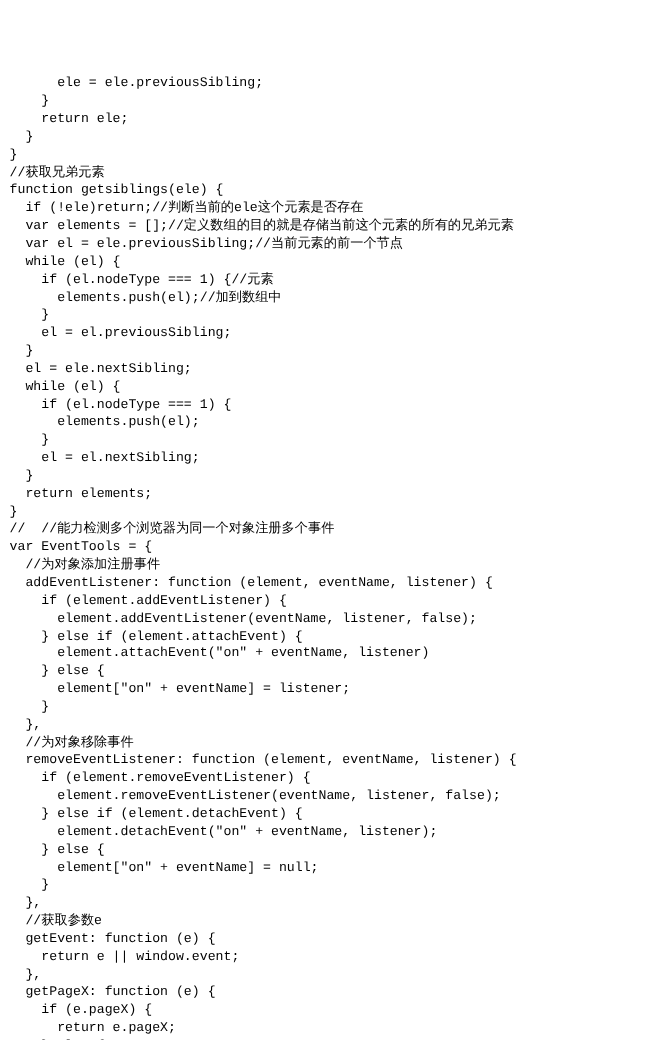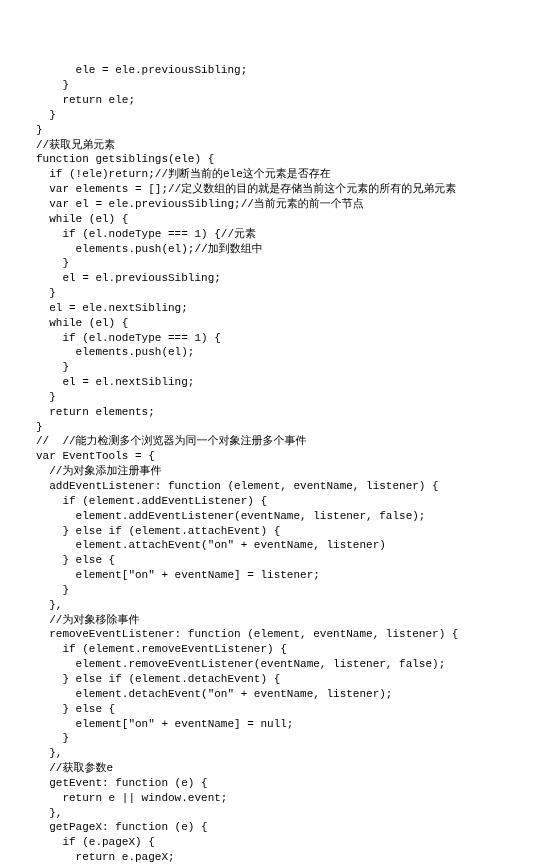--- a/index.html
+++ b/index.html
@@ -12,21 +12,20 @@
     color: #000000;
     white-space: pre;
     overflow-x: auto;
   }
   .code-container {
     padding: 4px 0 4px 8px;
   }
   .code-line {
     display: block;
     min-height: 1.35em;
-    margin-left: 28px;
   }
 </style>
 </head>
 <body>
 
 
 
 <div class="code-container" id="code-block"><span class="code-line">      ele = ele.previousSibling;</span><span class="code-line">    }</span><span class="code-line">    return ele;</span><span class="code-line">  }</span><span class="code-line">}</span><span class="code-line">//获取兄弟元素</span><span class="code-line">function getsiblings(ele) {</span><span class="code-line">  if (!ele)return;//判断当前的ele这个元素是否存在</span><span class="code-line">  var elements = [];//定义数组的目的就是存储当前这个元素的所有的兄弟元素</span><span class="code-line">  var el = ele.previousSibling;//当前元素的前一个节点</span><span class="code-line">  while (el) {</span><span class="code-line">    if (el.nodeType === 1) {//元素</span><span class="code-line">      elements.push(el);//加到数组中</span><span class="code-line">    }</span><span class="code-line">    el = el.previousSibling;</span><span class="code-line">  }</span><span class="code-line">  el = ele.nextSibling;</span><span class="code-line">  while (el) {</span><span class="code-line">    if (el.nodeType === 1) {</span><span class="code-line">      elements.push(el);</span><span class="code-line">    }</span><span class="code-line">    el = el.nextSibling;</span><span class="code-line">  }</span><span class="code-line">  return elements;</span><span class="code-line">}</span><span class="code-line">//  //能力检测多个浏览器为同一个对象注册多个事件</span><span class="code-line">var EventTools = {</span><span class="code-line">  //为对象添加注册事件</span><span class="code-line">  addEventListener: function (element, eventName, listener) {</span><span class="code-line">    if (element.addEventListener) {</span><span class="code-line">      element.addEventListener(eventName, listener, false);</span><span class="code-line">    } else if (element.attachEvent) {</span><span class="code-line">      element.attachEvent("on" + eventName, listener)</span><span class="code-line">    } else {</span><span class="code-line">      element["on" + eventName] = listener;</span><span class="code-line">    }</span><span class="code-line">  },</span><span class="code-line">  //为对象移除事件</span><span class="code-line">  removeEventListener: function (element, eventName, listener) {</span><span class="code-line">    if (element.removeEventListener) {</span><span class="code-line">      element.removeEventListener(eventName, listener, false);</span><span class="code-line">    } else if (element.detachEvent) {</span><span class="code-line">      element.detachEvent("on" + eventName, listener);</span><span class="code-line">    } else {</span><span class="code-line">      element["on" + eventName] = null;</span><span class="code-line">    }</span><span class="code-line">  },</span><span class="code-line">  //获取参数e</span><span class="code-line">  getEvent: function (e) {</span><span class="code-line">    return e || window.event;</span><span class="code-line">  },</span><span class="code-line">  getPageX: function (e) {</span><span class="code-line">    if (e.pageX) {</span><span class="code-line">      return e.pageX;</span><span class="code-line">    } else {</span></div>
 
 

